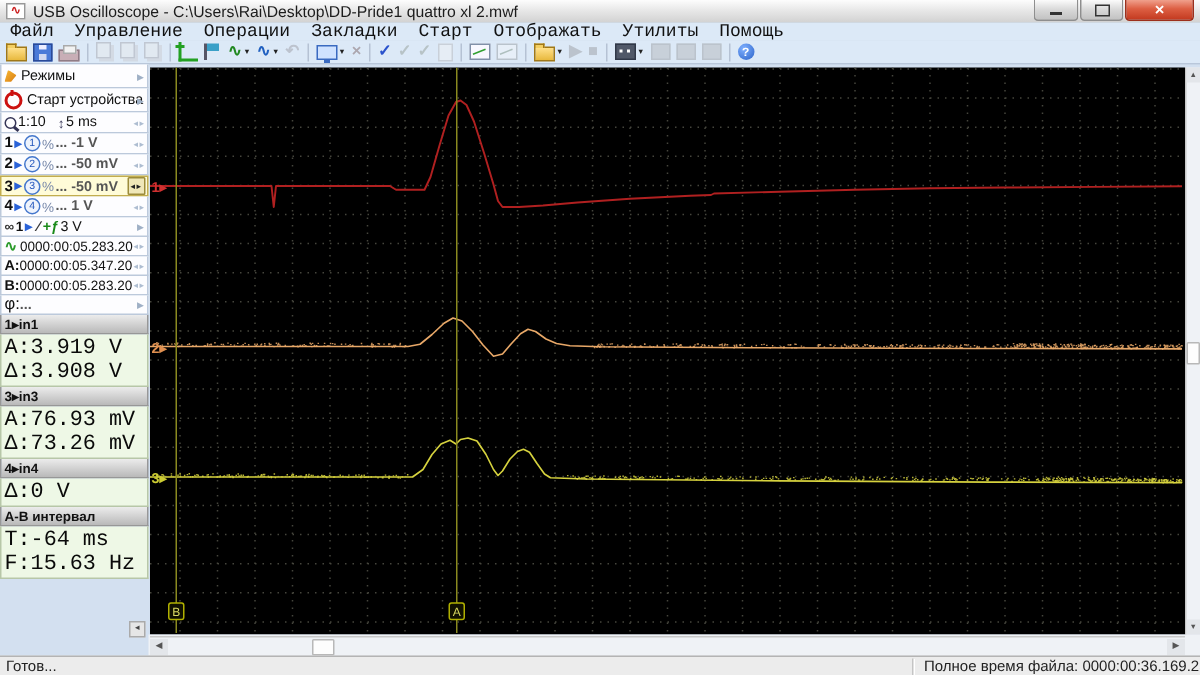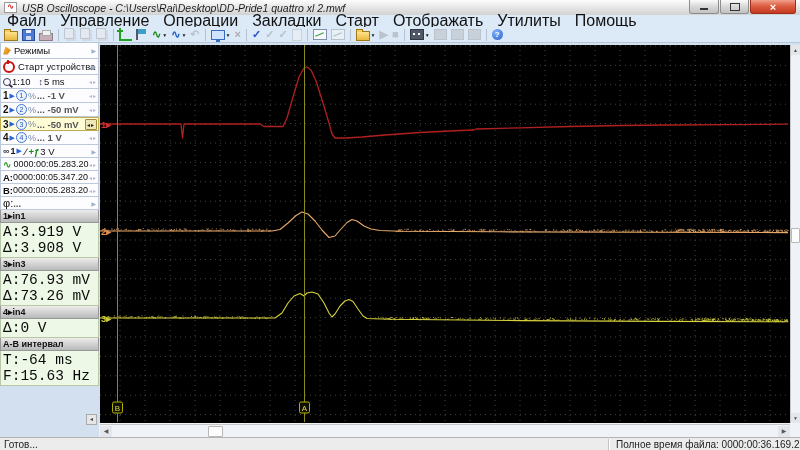--- a/index.html
+++ b/index.html
@@ -7,34 +7,34 @@
     width:800px;height:450px;overflow:hidden;position:relative;
     font-family:"Liberation Sans",sans-serif;background:#d3e0f0;
     -webkit-font-smoothing:antialiased;
   }
   
   .titlebar{position:absolute;left:0;top:0;width:800px;height:15px;
     background:linear-gradient(#fdfdfd,#e8e8e8 45%,#d2d2d2);border-bottom:1px solid #b4b4b4;
     display:flex;align-items:center;}
   .app-icon{width:11px;height:9px;margin:0 5px 0 4px;background:#fff;border:1px solid #999;
     color:#c22;font-size:8px;line-height:8px;text-align:center;font-weight:bold;}
-  .title-text{font-size:10.5px;color:#1c1c1c;white-space:nowrap;font-style:italic;}
+  .title-text{font-size:10.5px;color:#1c1c1c;white-space:nowrap;}
   .winbtns{position:absolute;right:4px;top:0;display:flex;}
   .winbtn{height:13px;border:1px solid #8e8e8e;border-top:none;border-radius:0 0 3px 3px;
     background:linear-gradient(#fbfbfb,#d8d8d8 50%,#c2c2c2);display:flex;align-items:center;justify-content:center;
     font-size:9px;color:#333;margin-left:1px;}
   .winbtn.min{width:28px;} .winbtn.max{width:27px;}
   .winbtn.close{width:44px;background:linear-gradient(#f0a08c,#dd5f43 45%,#c33a20);color:#fff;
     font-size:11px;font-weight:bold;border-color:#9c2f1c;}
   .minbar{display:block;width:8px;height:2px;background:#333;margin-top:5px;}
   .maxbox{display:block;width:8px;height:6px;border:1px solid #333;}
   
   .menubar{position:absolute;left:0;top:15px;width:800px;height:12px;background:#dce9f7;
     display:flex;align-items:center;border-bottom:1px solid #cfdcec;}
-  .menu-item{font-size:16px;color:#111;padding:0 7px;line-height:12px;}
+  .menu-item{font-size:12px;color:#111;padding:0 7px;line-height:12px;font-family:Liberation Mono, monospace;}
   
   .toolbar{position:absolute;left:0;top:27px;width:800px;height:16px;background:#dce9f7;
     border-bottom:1px solid #b9c7da;display:flex;align-items:center;padding-left:2px;box-sizing:border-box;}
   .tb-sep{width:1px;height:12px;background:#b5c2d4;margin:0 3px;flex:0 0 1px;}
   .tb-btn{height:15px;display:flex;align-items:center;padding:0 1px;margin:0 1px;position:relative;}
   .tb-btn.disabled{opacity:.42;filter:grayscale(.8);}
   .dd{font-size:5px;color:#222;margin-left:1px;}
   .gly{font-size:11px;line-height:13px;font-weight:bold;}
   .ic{display:inline-block;position:relative;}
   .ic-folder{width:12px;height:8px;background:linear-gradient(#ffe08a,#e8b93e);border:1px solid #a07818;margin-top:3px;}

